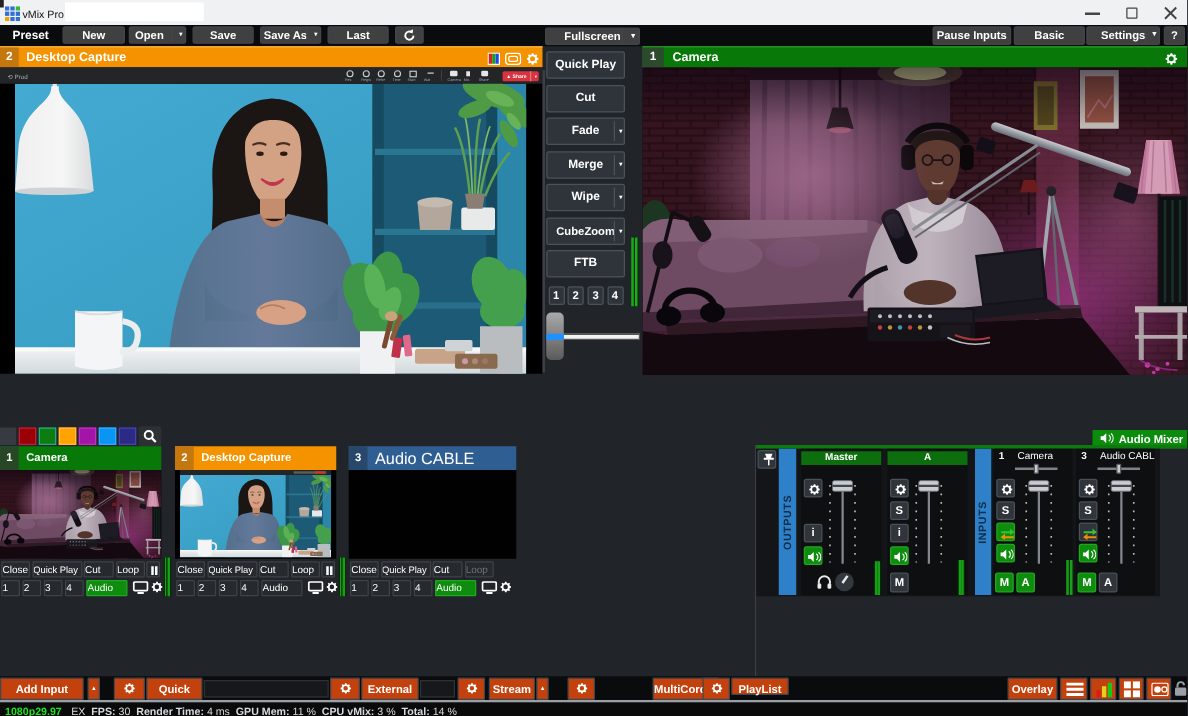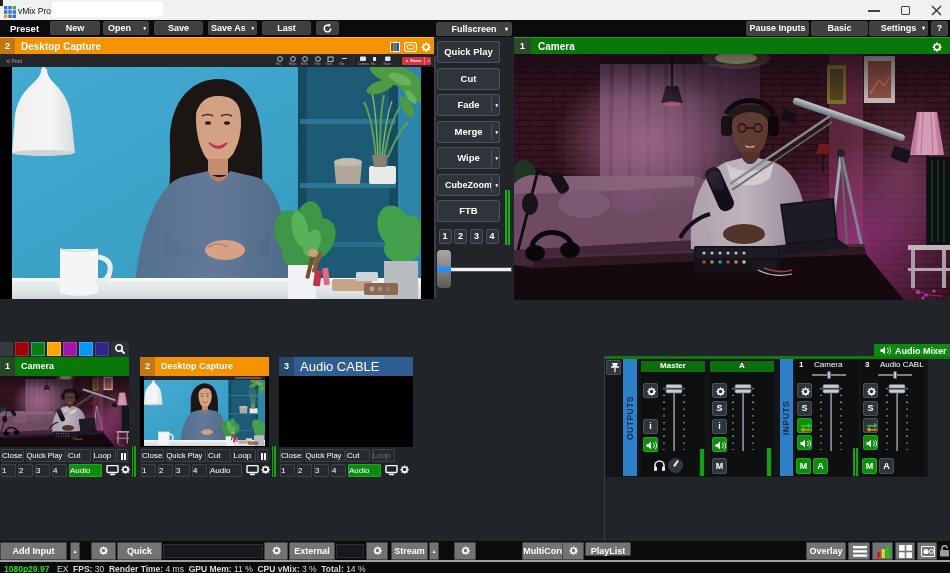--- a/index.html
+++ b/index.html
@@ -1,21 +1,21 @@
 <!DOCTYPE html>
 <html><head>
 <meta charset="utf-8">
 <style>
 html,body{margin:0;padding:0;}
 body{width:950px;height:573px;overflow:hidden;background:#212529;font-family:"Liberation Sans",sans-serif;}
 #root{position:relative;width:950px;height:573px;background:#212529;overflow:hidden;}
 .abs{position:absolute;box-sizing:border-box;}
 .btn{position:absolute;box-sizing:border-box;background:#404040;border:1px solid #41464d;color:#fff;font-weight:bold;text-align:center;border-radius:2px;}
 .tbtn{position:absolute;box-sizing:border-box;background:#2e343a;border:1px solid #4b525a;color:#fff;font-weight:bold;text-align:center;border-radius:2px;}
-.bb{position:absolute;box-sizing:border-box;background:#737373;border:1px solid #43474d;color:#fff;font-weight:bold;text-align:center;border-radius:1px;}
+.bb{position:absolute;box-sizing:border-box;background:#c2410c;border:1px solid #43474d;color:#fff;font-weight:bold;text-align:center;border-radius:1px;}
 .mxb{position:absolute;box-sizing:border-box;background:#30353b;border:1px solid #4b5158;color:#fff;font-weight:bold;text-align:center;border-radius:2px;}
 .mxg{position:absolute;box-sizing:border-box;background:#0e8c0e;border:1px solid #23a523;color:#fff;font-weight:bold;text-align:center;border-radius:2px;}
 .sm{position:absolute;box-sizing:border-box;background:#26292d;border:1px solid #3e434a;color:#fff;border-radius:1px;white-space:nowrap;overflow:hidden;}
 </style>
 </head>
 <body>
 <div id="root">
 
 <div class="abs" style="left:0;top:0;width:950px;height:20px;background:#eff1f3;"></div>
 <div class="abs" style="left:0;top:0;width:3px;height:6px;background:#222;"></div>

